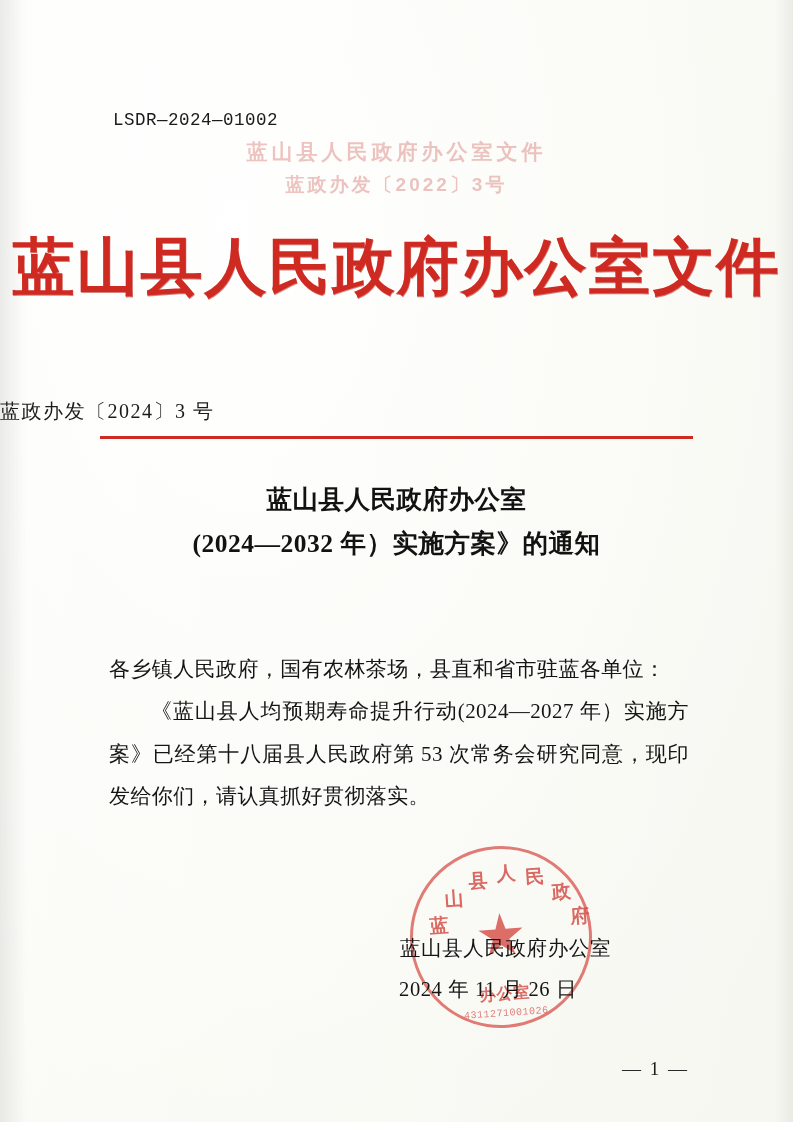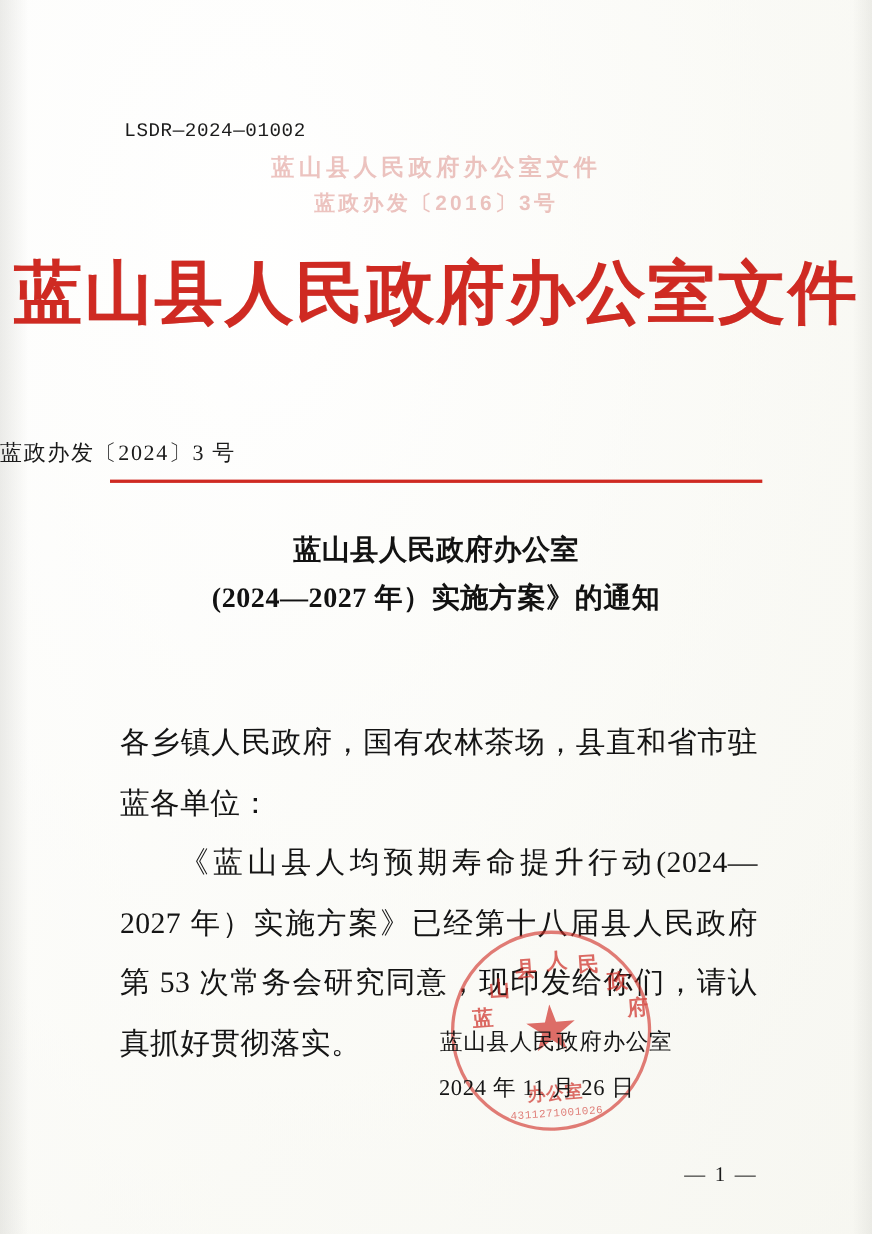--- a/index.html
+++ b/index.html
@@ -129,21 +129,21 @@
   .title-block div {
     white-space: nowrap;
   }
 
   
   .body-text {
     position: absolute;
     left: 109px;
     right: 104px;
     top: 648px;
-    font-size: 27px;
+    font-size: 21px;
     line-height: 2.02;
     color: #151515;
     letter-spacing: 0.4px;
     text-align: justify;
   }
   .body-text p {
     margin: 0;
   }
   .indent {
     text-indent: 2em;
@@ -252,31 +252,31 @@
 
 <div class="page">
 
   <div class="paper-tint"></div>
   <div class="edge-shadow"></div>
   <div class="edge-shadow-r"></div>
 
   <div class="doc-code">LSDR—2024—01002</div>
 
   <div class="ghost ghost-1">蓝山县人民政府办公室文件</div>
-  <div class="ghost ghost-2">蓝政办发〔2016〕3号</div>
+  <div class="ghost ghost-2">蓝政办发〔2022〕3号</div>
 
   <div class="masthead">蓝山县人民政府办公室文件</div>
 
   <div class="issue-no">蓝政办发〔2024〕3 号</div>
 
   <div class="red-rule"></div>
 
   <div class="title-block">
     <div>蓝山县人民政府办公室</div>
-    <div>(2024—2027 年）实施方案》的通知</div>
+    <div>(2024—2032 年）实施方案》的通知</div>
   </div>
 
   <div class="body-text">
     <p>各乡镇人民政府，国有农林茶场，县直和省市驻蓝各单位：</p>
     <p class="indent">《蓝山县人均预期寿命提升行动(2024—2027 年）实施方案》已经第十八届县人民政府第 53 次常务会研究同意，现印发给你们，请认真抓好贯彻落实。</p>
   </div>
 
   <div class="seal">
     <div class="seal-inner"></div>
     <div class="seal-arc-text">

